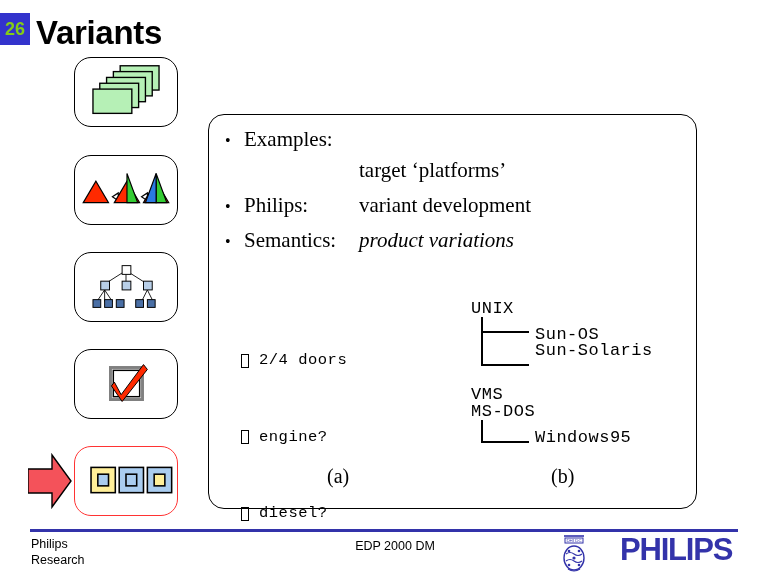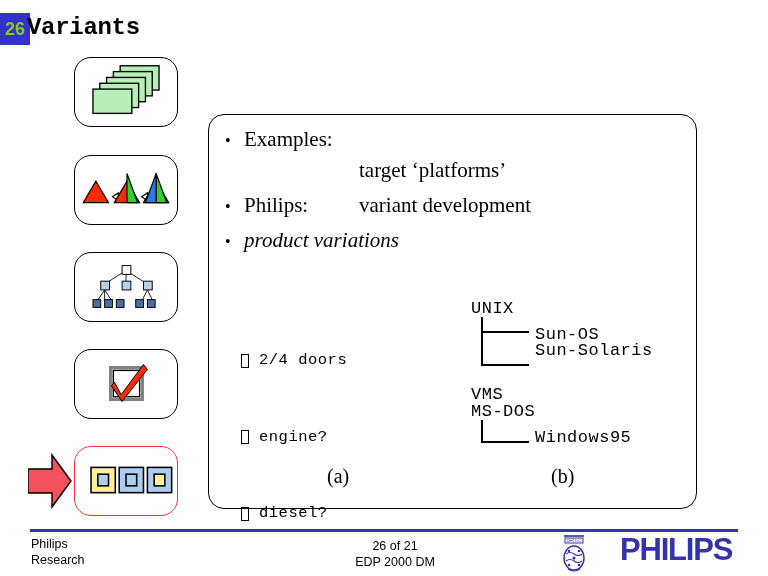--- a/index.html
+++ b/index.html
@@ -27,26 +27,26 @@
     color: #84cc16;
     font-size: 18px;
     font-weight: bold;
     display: flex;
     align-items: center;
     justify-content: center;
     font-family: "Liberation Sans", sans-serif;
   }
   #page-title {
     position: absolute;
-    left: 27px;
+    left: 36px;
     top: 14px;
-    font-size: 24px;
+    font-size: 33px;
     font-weight: bold;
     letter-spacing: -0.3px;
-    font-family: Liberation Mono, monospace;
+    font-family: Liberation Sans, sans-serif;
   }
 
   
   .icon-tile {
     position: absolute;
     left: 74px;
     width: 104px;
     height: 70px;
     border: 1.4px solid #000000;
     border-radius: 17px;
@@ -317,20 +317,21 @@
       <span class="bullet-label"></span>
       <span class="bullet-value">target ‘platforms’</span>
     </div>
     <div class="bullet-row" style="margin-top:10px;">
       <span class="bullet-dot">•</span>
       <span class="bullet-label">Philips:</span>
       <span class="bullet-value">variant development</span>
     </div>
     <div class="bullet-row" style="margin-top:10px;">
       <span class="bullet-dot">•</span>
+      <span class="bullet-label">Semantics:</span>
       <span class="bullet-value italic">product variations</span>
     </div>
   </div>
 
   <div id="figure-area">
 
     <div id="feature-list">
       <div class="feature-row">
         <span class="tofu-box"></span>
         <span>2/4 doors</span>
@@ -369,21 +370,20 @@
 </div>
 
 <div id="footer-rule"></div>
 
 <div id="footer-left">
   <div>Philips</div>
   <div>Research</div>
 </div>
 
 <div id="footer-center">
-  <div>26 of 21</div>
   <div>EDP 2000 DM</div>
 </div>
 
 <div id="philips-shield">
   <svg viewBox="0 0 36 42" width="36" height="42">
     <line x1="8" y1="4" x2="28" y2="4" stroke="#3333aa" stroke-width="1.6"></line>
     <rect x="9" y="6" width="18" height="5" fill="none" stroke="#3333aa" stroke-width="1"></rect>
     <text x="18" y="10.4" font-family="'Liberation Sans', sans-serif" font-size="4.4" fill="#3333aa" text-anchor="middle">DHI DC</text>
     <ellipse cx="18" cy="26" rx="10" ry="12" fill="none" stroke="#3333aa" stroke-width="1.4"></ellipse>
     <path d="M10 22 q4 -3 8 0 q4 3 8 0" fill="none" stroke="#3333aa" stroke-width="1.1"></path>

